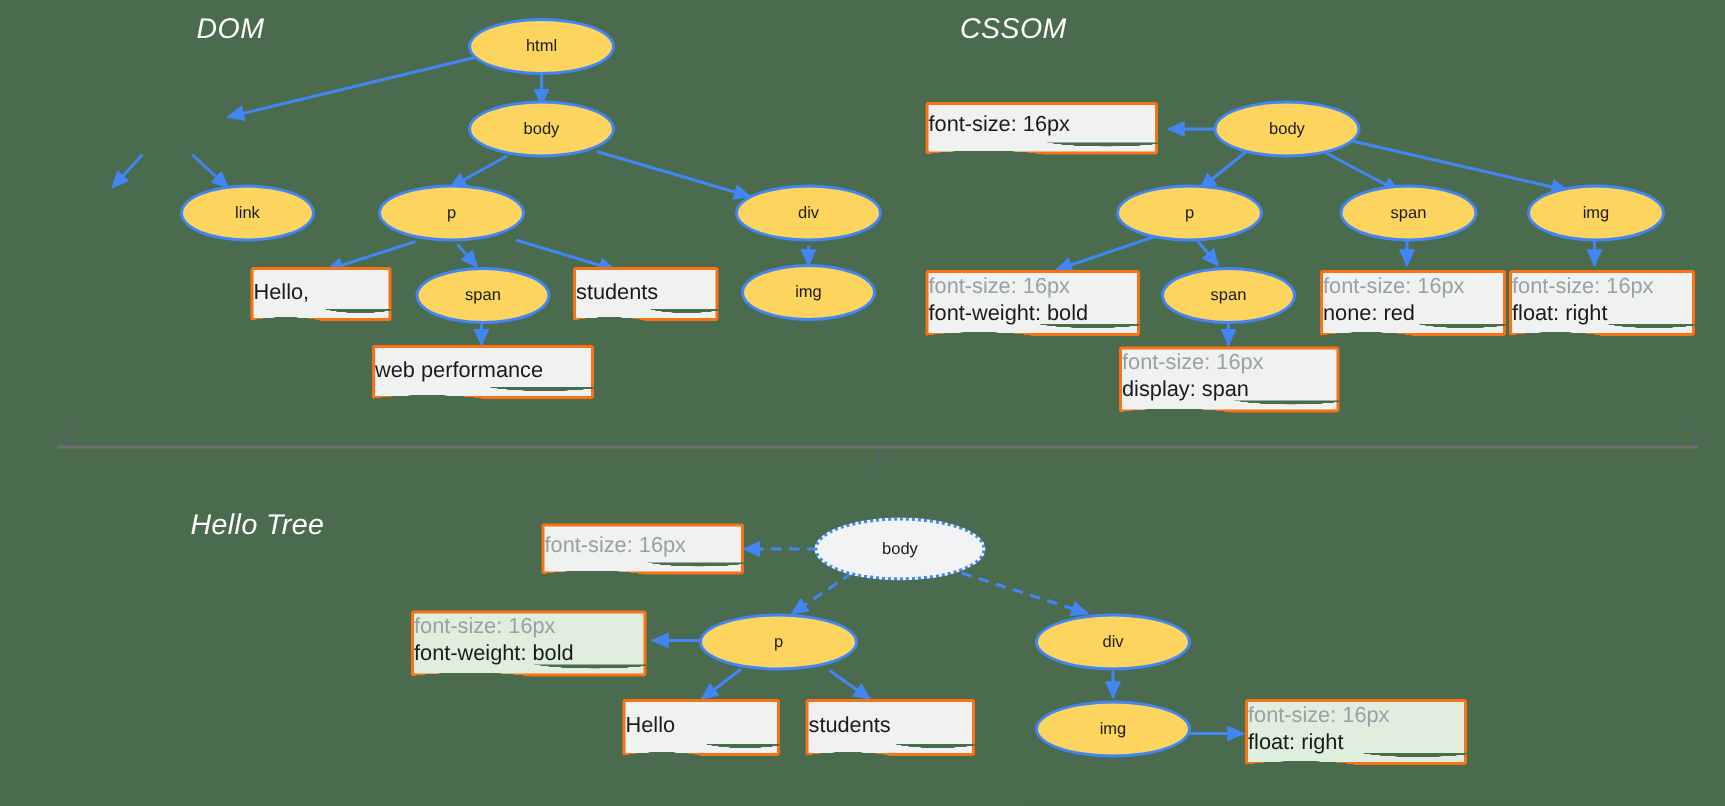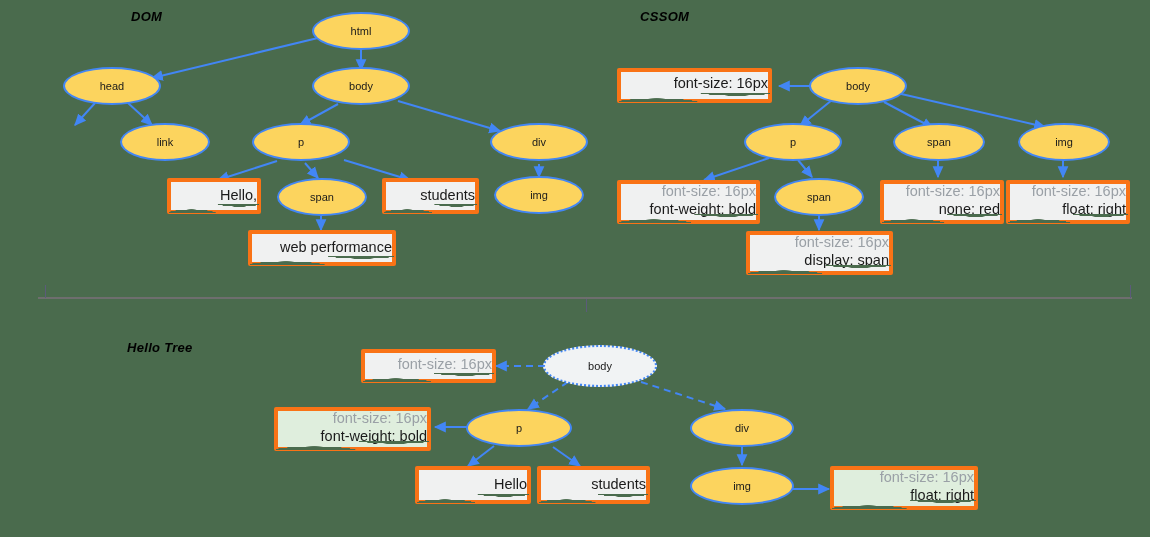--- a/index.html
+++ b/index.html
@@ -17,24 +17,24 @@
   }
   #edges {
     position: absolute;
     left: 0; top: 0;
     width: 1150px; height: 537px;
     pointer-events: none;
   }
   .section-title {
     position: absolute;
     font-family: "Liberation Sans", sans-serif;
-    font-weight: bold;
+    font-weight: normal;
     font-style: italic;
-    font-size: 13px;
-    color: #000000;
+    font-size: 19px;
+    color: #ffffff;
     white-space: nowrap;
     letter-spacing: 0.3px;
   }
   
   .node {
     position: absolute;
     box-sizing: border-box;
     background: #fcd45e;
     border: 2px solid #4286f5;
     border-radius: 50%;
@@ -47,24 +47,24 @@
   }
   .node.ghost {
     background: #f1f3f4;
     border: 2.5px dotted #4286f5;
   }
   
   .box {
     position: absolute;
     box-sizing: border-box;
     background: #f0f1f1;
-    border: 4px solid #f97316;
+    border: 2px solid #f97316;
     display: flex;
     flex-direction: column;
-    align-items: flex-end;
+    align-items: flex-start;
     justify-content: center;
     font-size: 14.5px;
     color: #1a1a1a;
     z-index: 3;
     border-radius: 2px;
     padding-bottom: 3px;
   }
   .box.green { background: #dfeedd; }
   .box .prop-muted { color: #9aa0a6; line-height: 1.22; }
   .box .prop-strong { color: #1a1a1a; line-height: 1.22; }
@@ -141,21 +141,20 @@
       <path d="M742,447 L742,465"></path>
       <path d="M789,489 L829,489"></path>
     </g>
   </svg>
 
   <div class="section-title" style="left:131px; top:9px;">DOM</div>
   <div class="section-title" style="left:640px; top:9px;">CSSOM</div>
   <div class="section-title" style="left:127px; top:340px;">Hello Tree</div>
 
   <div class="node" style="left:312px; top:12px; width:98px; height:38px;">html</div>
-  <div class="node" style="left:63px; top:67px; width:98px; height:38px;">head</div>
   <div class="node" style="left:312px; top:67px; width:98px; height:38px;">body</div>
   <div class="node" style="left:120px; top:123px; width:90px; height:38px;">link</div>
   <div class="node" style="left:252px; top:123px; width:98px; height:38px;">p</div>
   <div class="node" style="left:490px; top:123px; width:98px; height:38px;">div</div>
   <div class="node" style="left:277px; top:178px; width:90px; height:38px;">span</div>
   <div class="node" style="left:494px; top:176px; width:90px; height:38px;">img</div>
 
   <div class="box" style="left:167px; top:178px; width:94px; height:36px;">
     <span>Hello,</span>
   </div>
@@ -207,20 +206,20 @@
   </div>
   <div class="box green" style="left:274px; top:407px; width:157px; height:44px;">
     <span class="prop-muted">font-size: 16px</span>
     <span class="prop-strong">font-weight: bold</span>
   </div>
   <div class="box green" style="left:830px; top:466px; width:148px; height:44px;">
     <span class="prop-muted">font-size: 16px</span>
     <span class="prop-strong">float: right</span>
   </div>
 
-  <div class="box" style="left:415px; top:466px; width:116px; height:38px;">
+  <div class="box" style="left:415px; top:466px; width:105px; height:38px;">
     <span>Hello</span>
   </div>
   <div class="box" style="left:537px; top:466px; width:113px; height:38px;">
     <span>students</span>
   </div>
 
 </div>
 
 </body></html>

